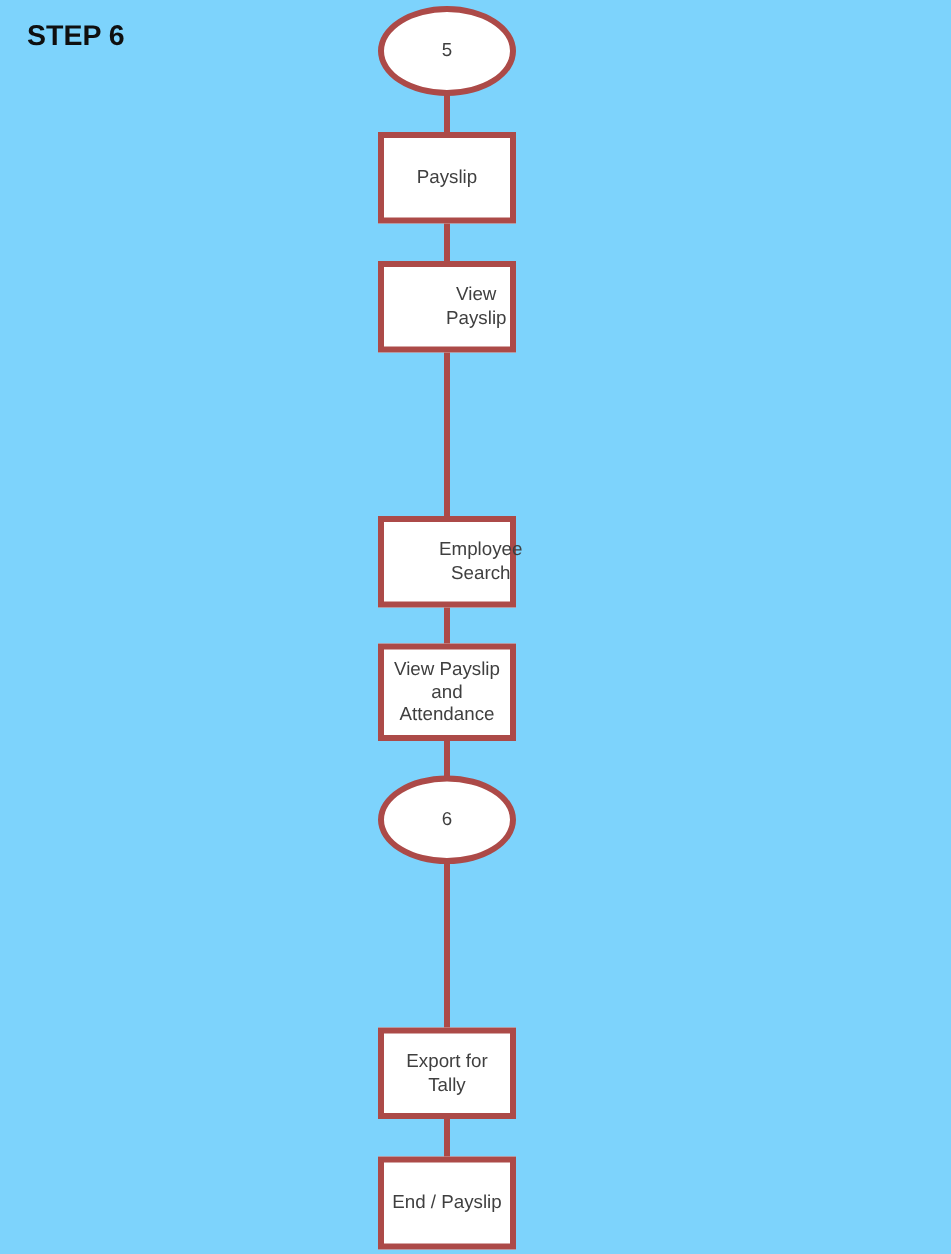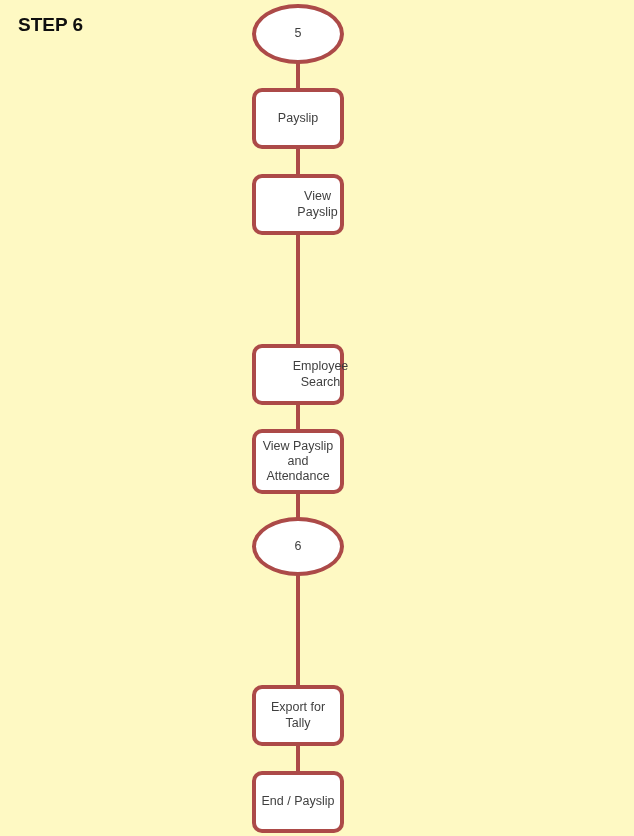--- a/index.html
+++ b/index.html
@@ -1,20 +1,20 @@
 <!DOCTYPE html>
 <html><head>
 <meta charset="utf-8">
 <style>
   html, body { margin: 0; padding: 0; background: #ffffff; }
   .canvas {
     position: relative;
     width: 634px;
     height: 836px;
-    background: #fef9c3;
+    background: #7dd3fc;
     font-family: "Liberation Sans", sans-serif;
     overflow: hidden;
   }
   .page-title {
     position: absolute;
     left: 18px;
     top: 14px;
     font-size: 19px;
     font-weight: bold;
     color: #0f0f0f;
@@ -36,21 +36,21 @@
     box-sizing: border-box;
     display: flex;
     align-items: center;
     justify-content: center;
     text-align: center;
     color: #3f3f3f;
     font-size: 12.5px;
     line-height: 1.22;
   }
   .node .lbl { display: block; padding: 0 3px; }
-  .box { border-radius: 10px; }
+  .box { border-radius: 0; }
   .ellipse { border-radius: 50%; }
 
   .n-start    { top: 4px;   height: 60px; }
   .n-payslip  { top: 88px;  height: 61px; }
   .n-view     { top: 174px; height: 61px; padding-left: 39px; }
   .n-approve  { top: 258px; height: 61px; }
   .n-search   { top: 344px; height: 61px; padding-left: 45px; }
   .n-viewatt  { top: 429px; height: 65px; text-align: center; }
   .n-six      { top: 517px; height: 59px; }
   .n-tally    { top: 600px; height: 61px; }

